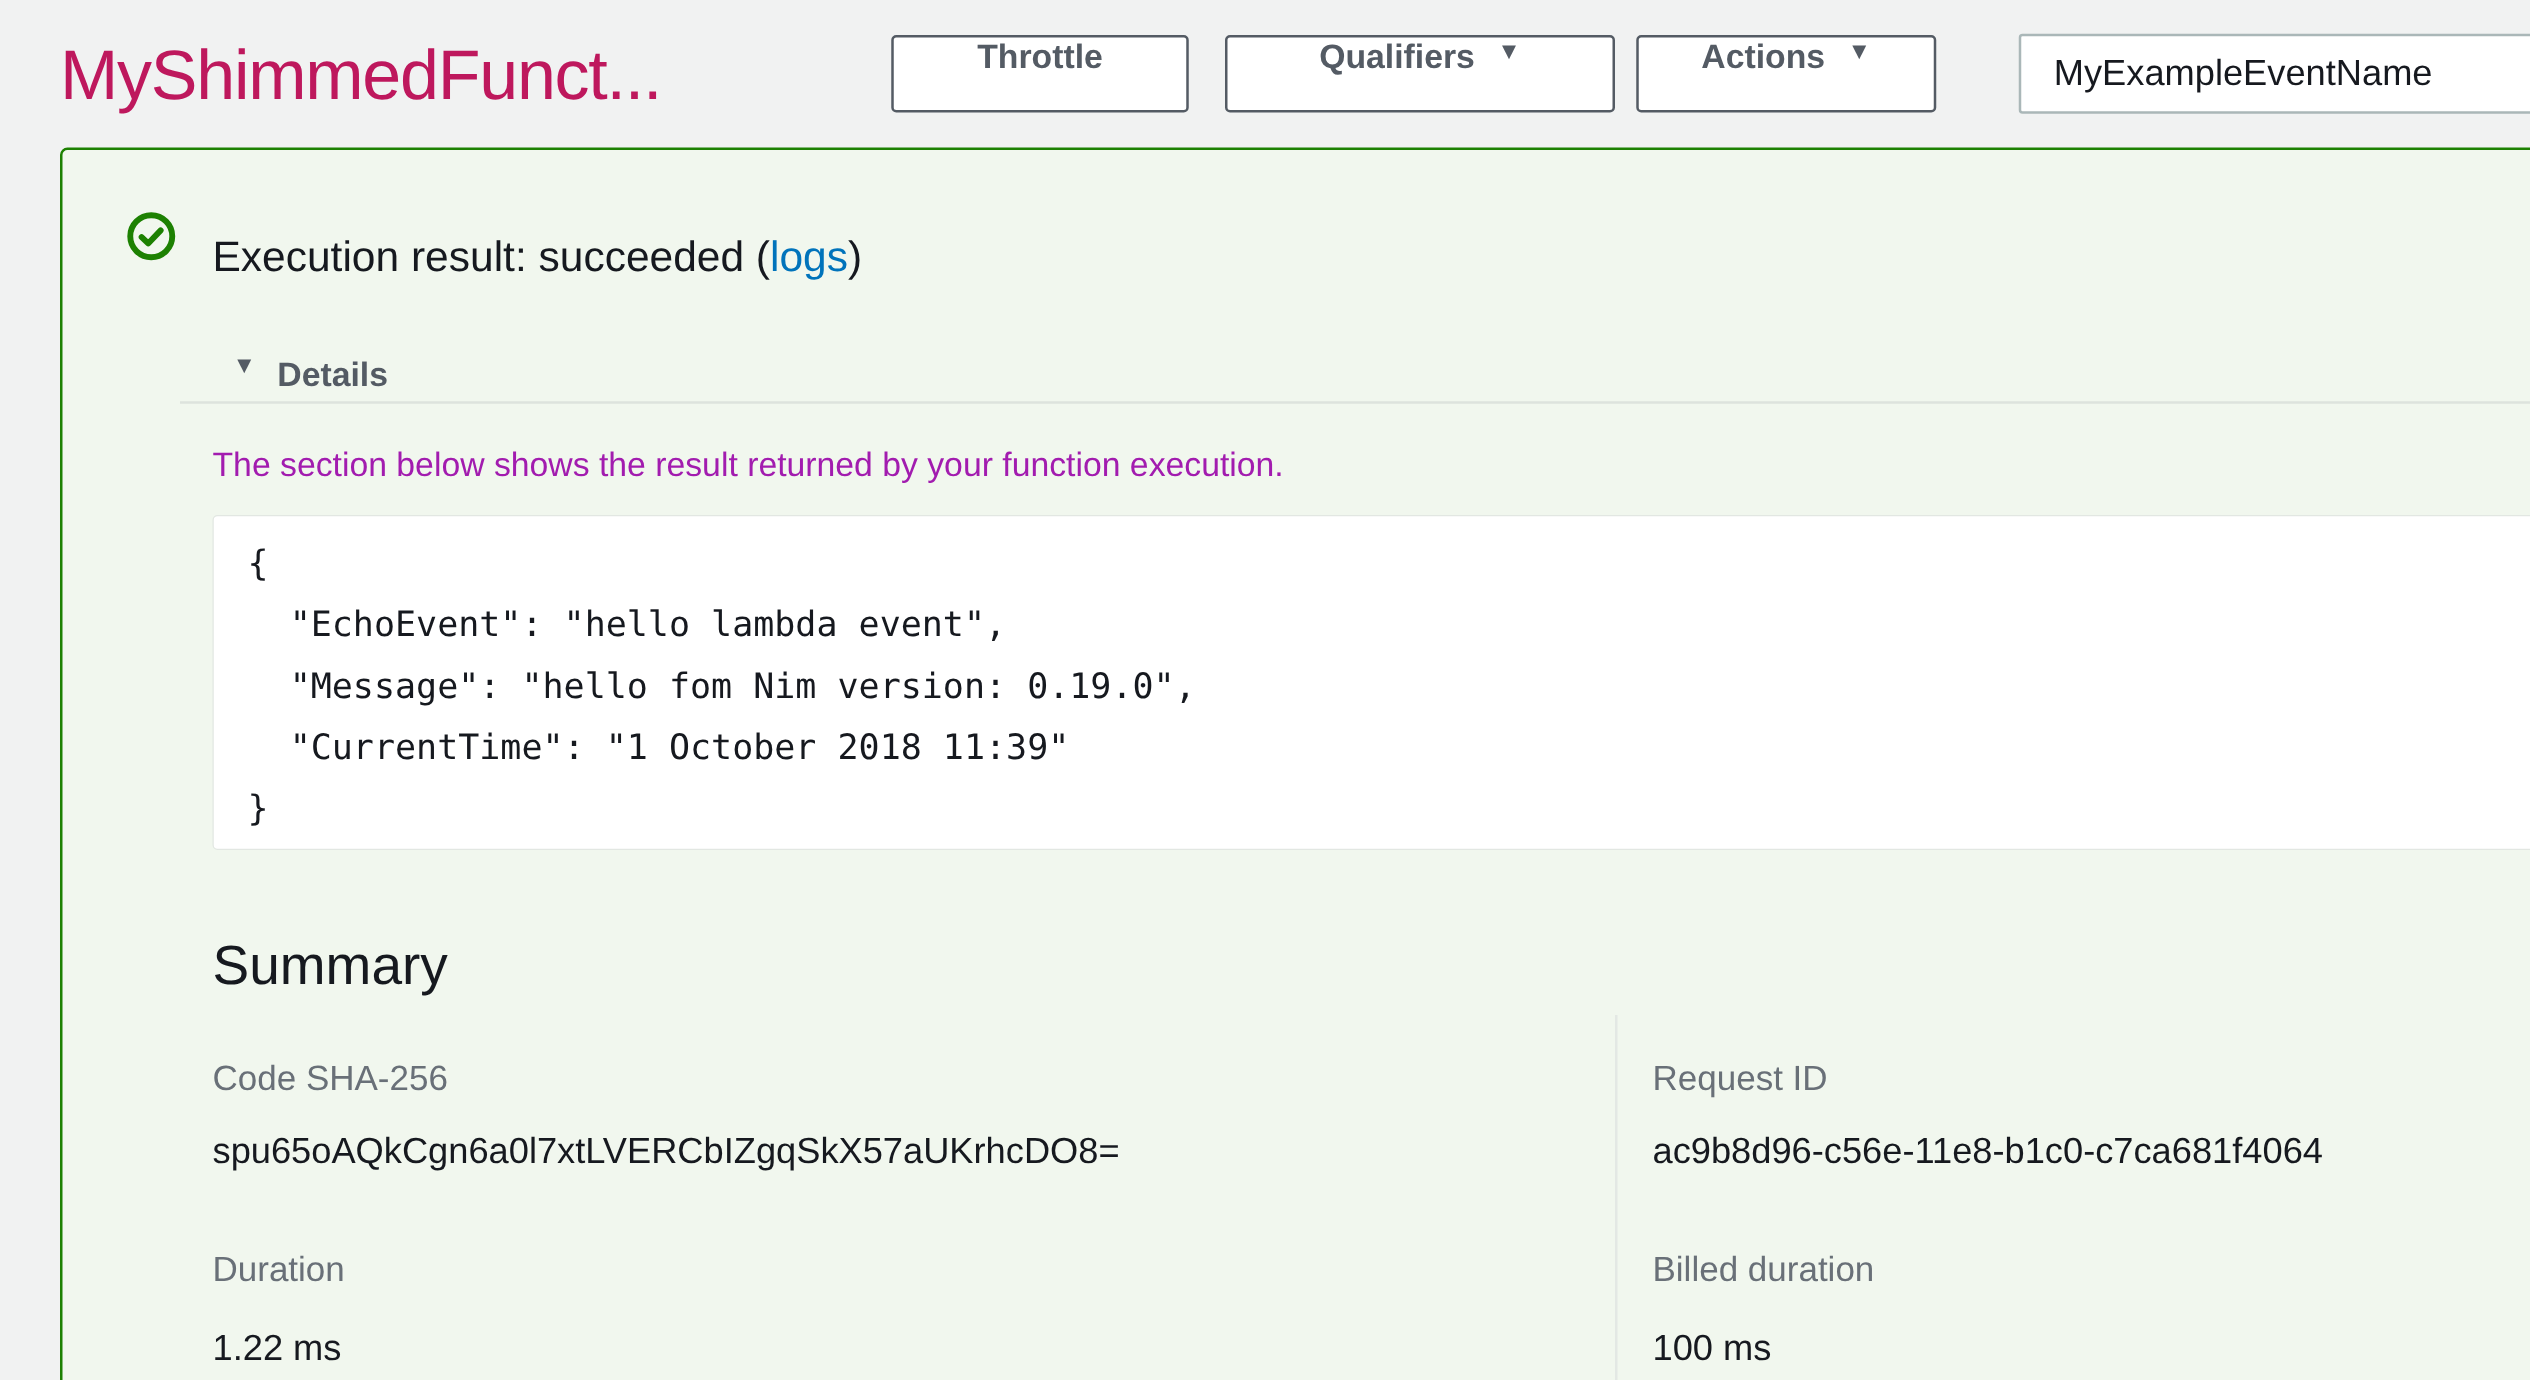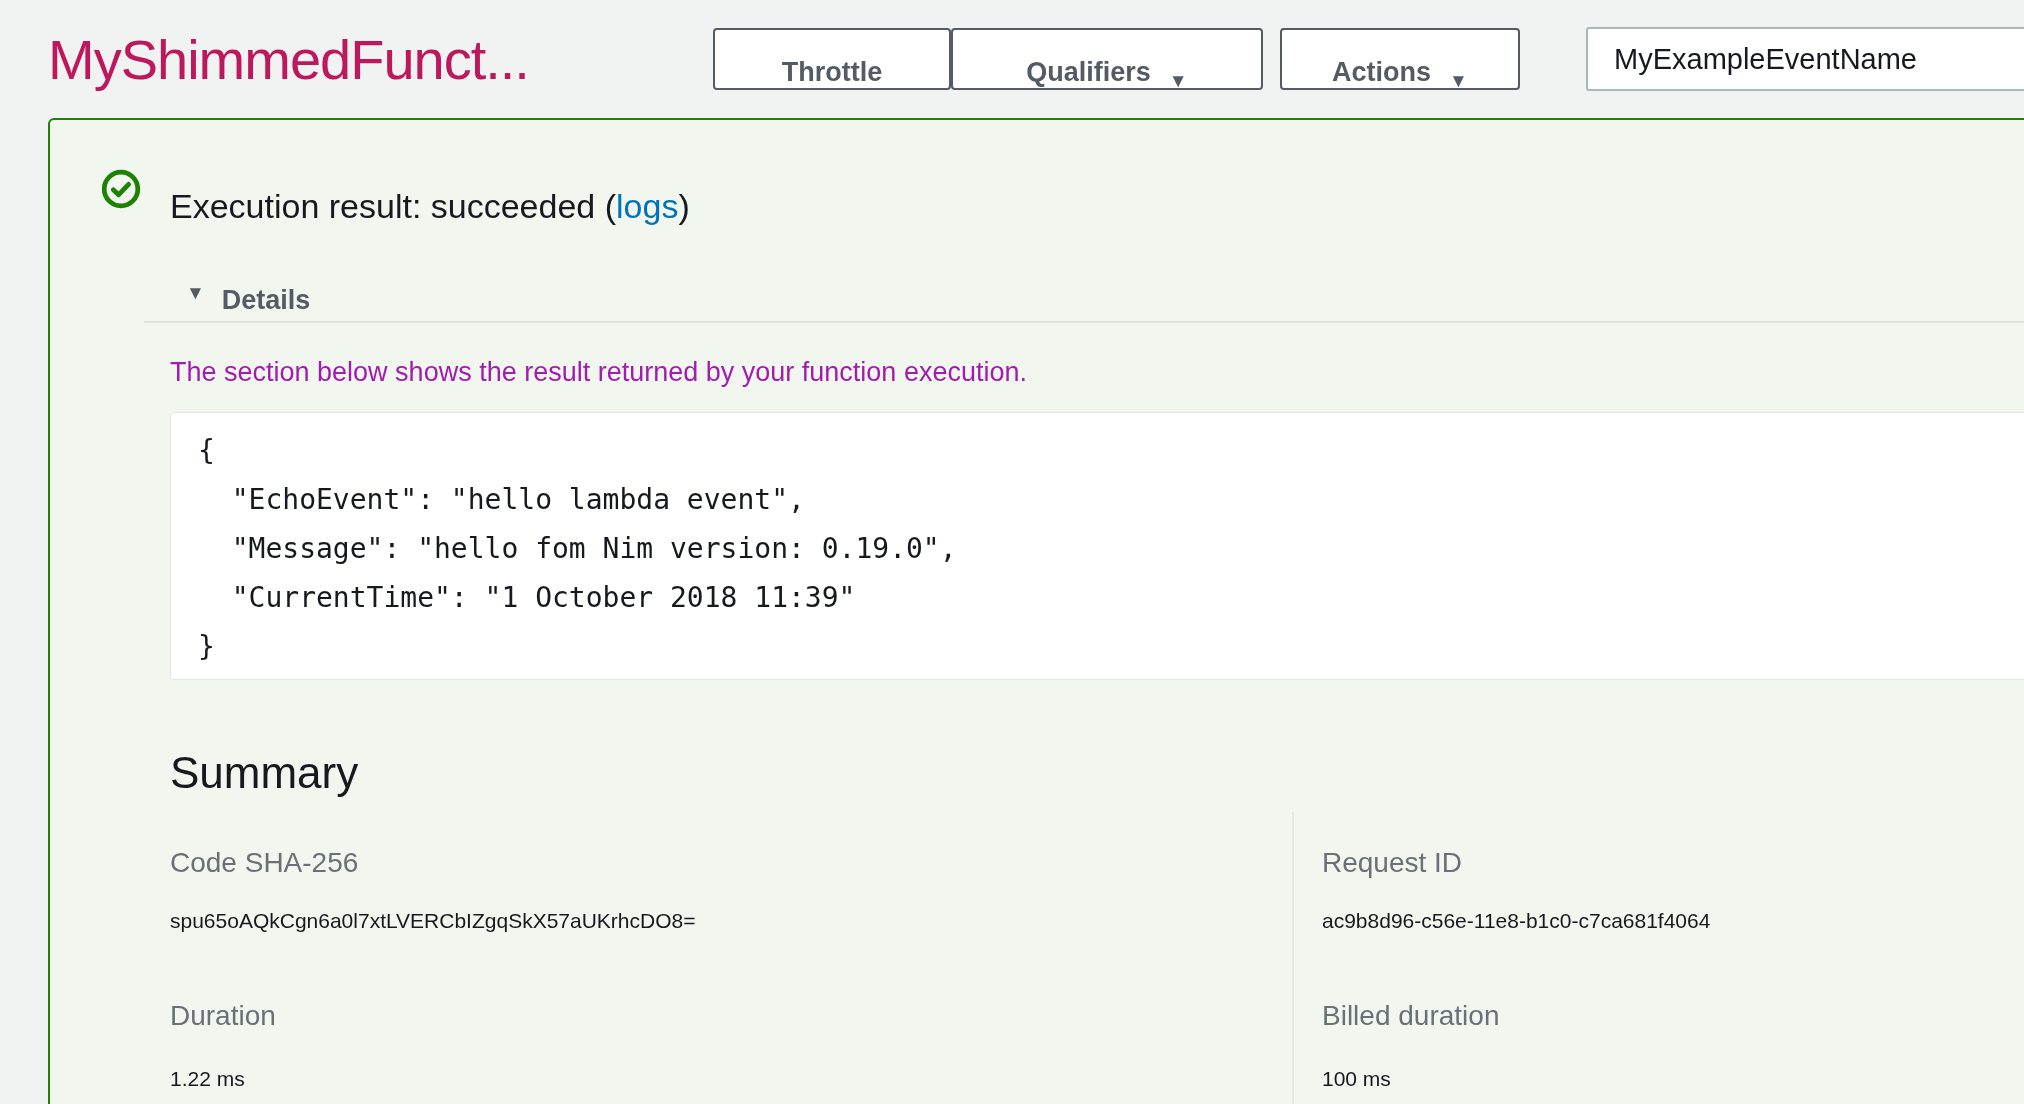--- a/index.html
+++ b/index.html
@@ -14,27 +14,27 @@
     position:absolute;left:48px;top:0;right:0;height:118px;
     display:flex;align-items:center;
   }
   .page-title{
     flex:none;width:663px;
     font-size:56px;font-weight:400;color:#be185d;letter-spacing:-1px;
     white-space:nowrap;overflow:hidden;
   }
   .btn{
     flex:none;box-sizing:border-box;height:62px;
-    display:flex;align-items:flex-end;justify-content:center;gap:18px;
+    display:flex;align-items:flex-start;justify-content:center;gap:18px;
     background:#ffffff;border:2px solid var(--button-border,#545b64);border-radius:4px;
     color:var(--button-border,#545b64);font-weight:bold;font-size:27px;
     padding:0 30px;cursor:pointer;
   }
   .btn.throttle{min-width:238px;margin-left:2px;}
-  .btn.qualifiers{min-width:312px;}
+  .btn.qualifiers{min-width:312px;margin-left:29px;}
   .btn.actions{min-width:240px;margin-left:17px;}
   .btn .caret{font-size:19px;line-height:1;transform:translateY(2px);}
   .event-select{
     flex:none;box-sizing:border-box;height:64px;width:470px;margin-left:66px;
     display:flex;align-items:center;
     background:#ffffff;border:2px solid #aab7b8;border-radius:3px;
     font-size:29px;color:#16191f;padding:0 26px;cursor:pointer;
     white-space:nowrap;
   }
   
@@ -88,21 +88,21 @@
   }
   .summary-column-divider{
     position:absolute;left:1242px;top:692px;bottom:0;width:2px;
     background:#e3e8e4;
   }
   .sum-label{
     position:absolute;font-size:28px;line-height:38px;
     color:var(--label-gray,#697078);white-space:nowrap;
   }
   .sum-value{
-    position:absolute;font-size:21px;line-height:38px;
+    position:absolute;font-size:29px;line-height:38px;
     color:#16191f;white-space:nowrap;
   }
   .col-left{left:120px;}
   .col-right{left:1272px;}
   .row1-label{top:724px;}
   .row1-value{top:782px;}
   .row2-label{top:877px;}
   .row2-value{top:940px;}
 </style>
 </head>

